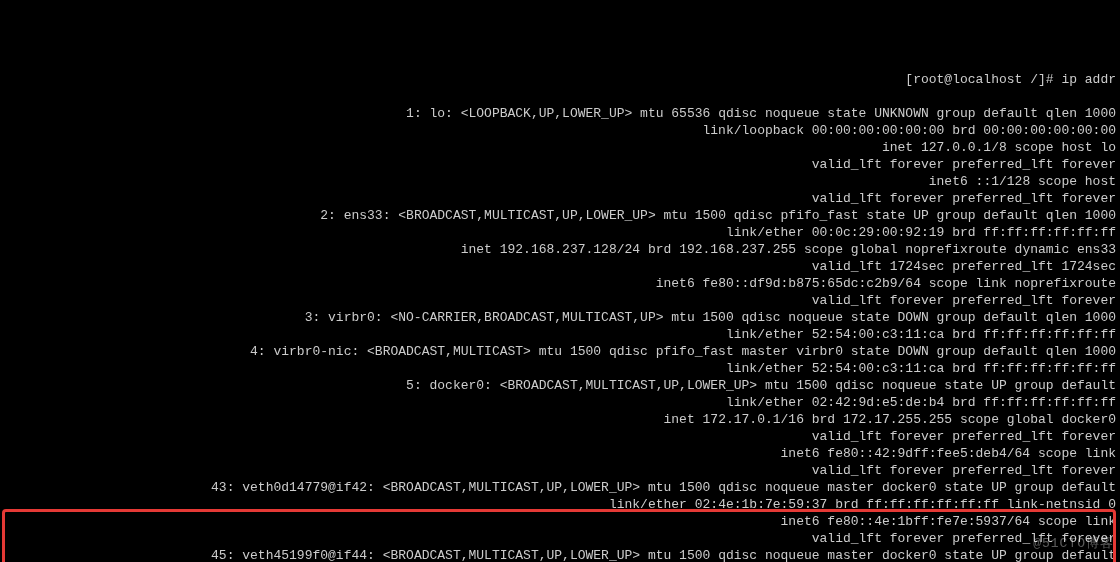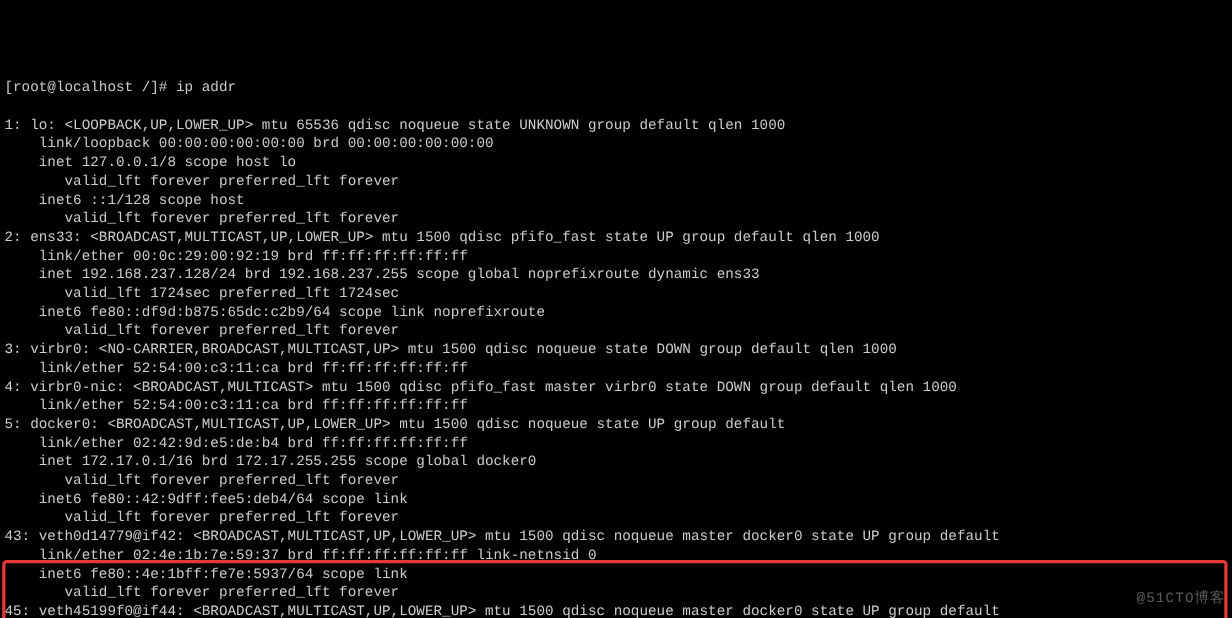--- a/index.html
+++ b/index.html
@@ -1,15 +1,15 @@
 <!DOCTYPE html>
 <html><head>
   <meta charset="utf-8">
   <style>
-    * { margin: 0; padding: 0; box-sizing: border-box; }
+    * { margin: 0; padding: 0; box-sizing: border-box; text-align: right; }
     body {
       background: #000;
       color: #ccc;
       font-family: Consolas, "Courier New", monospace;
       font-size: 13px;
       line-height: 17px;
       white-space: pre;
       padding: 3px 4px;
       width: 1120px;
       height: 562px;

